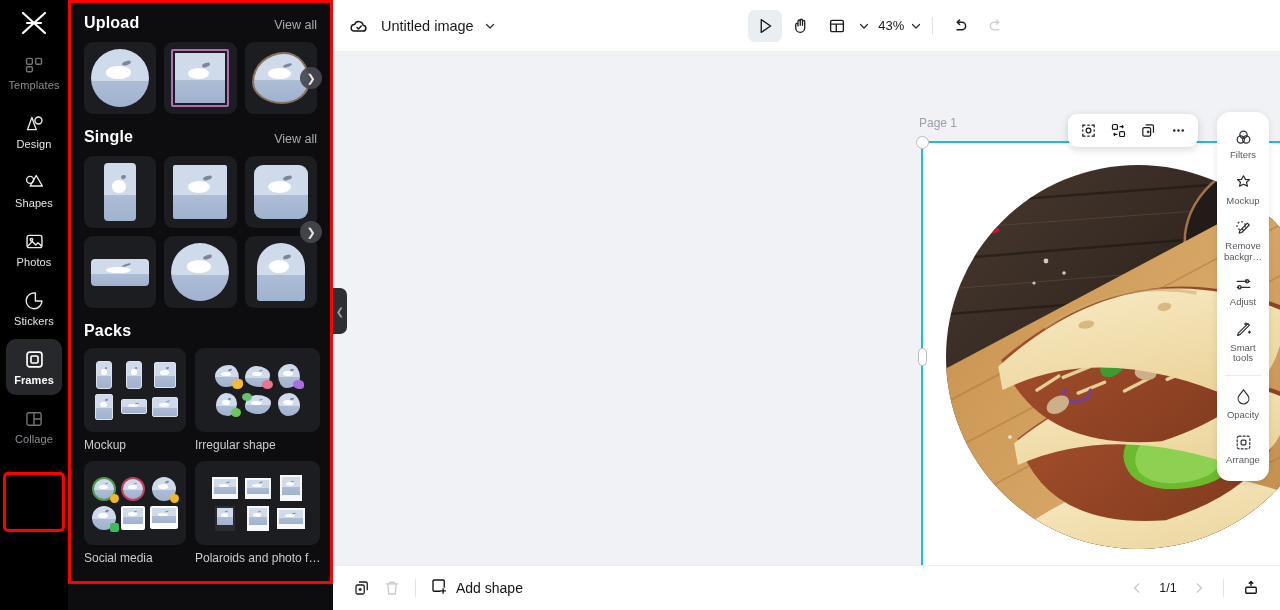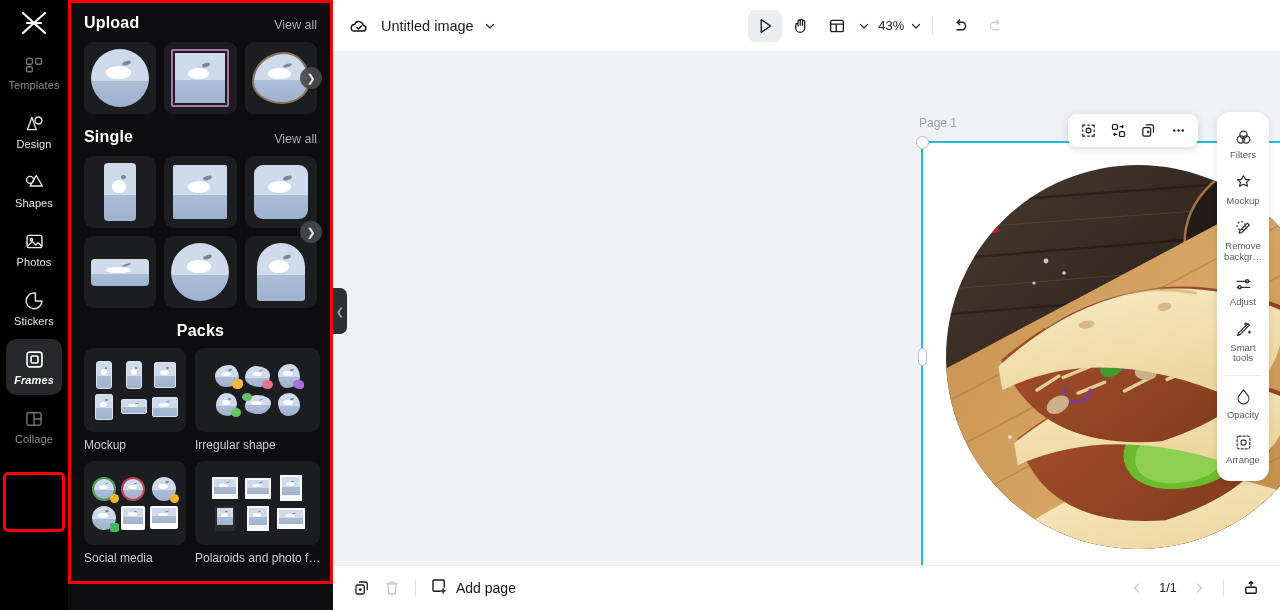--- a/index.html
+++ b/index.html
@@ -21,21 +21,21 @@
   .rail-item {
     width: 56px; height: 56px; border-radius: 10px;
     display: flex; flex-direction: column; align-items: center; justify-content: center;
     gap: 3px; color: #e9eaec; margin-bottom: 3px; cursor: pointer;
   }
   .rail-item .ico { width: 22px; height: 22px; display:flex; align-items:center; justify-content:center;}
   .rail-item .lbl { font-size: 11px; line-height: 12px; color: #e4e6e8; letter-spacing: .1px;}
   .rail-item.dim .lbl { color: #8a8d92; }
   .rail-item.dim .ico { opacity: .55; }
   .rail-item.active { background: #26282c; }
-  .rail-item.active .lbl { color:#fff; font-weight: 700; font-style: italic; }
+  .rail-item.active .lbl { color:#fff; font-weight: 700; }
   .rail-hl {
     position: absolute; left: 3px; top: 472px; width: 62px; height: 60px;
     border: 3px solid #ff0000; border-radius: 5px; pointer-events: none;
   }
 
   
   .panel {
     width: 265px; flex: 0 0 265px; height: 610px; background: #0d0d0f;
     position: relative; overflow: hidden;
     padding: 0 16px;
@@ -294,21 +294,21 @@
         </div>
       <div class="thumb">
           <div class="ph" style="width:58px;height:58px;border-radius:50%;"></div>
         </div>
       <div class="thumb">
           <div class="ph" style="width:48px;height:58px;border-radius:24px 24px 3px 3px;"></div>
         </div>
       <div class="arrow-next">❯</div>
     </div>
 
-    <div class="sec-head" style="padding-bottom:8px;justify-content:center;">
+    <div class="sec-head" style="padding-bottom:8px;">
       <span class="sec-title">Packs</span>
     </div>
     <div class="grid2">
 
       <div class="packcard">
         <div class="packbox">
           <div style="display:grid;grid-template-columns:repeat(3,1fr);gap:5px;align-items:center;justify-items:center;">
             <div class="ph" style="width:16px;height:28px;border-radius:3px;border:1px solid #dfe4ec;"></div>
             <div class="ph" style="width:16px;height:28px;border-radius:3px;border:1px solid #dfe4ec;"></div>
             <div class="ph" style="width:22px;height:26px;border-radius:2px;border:1px solid #dfe4ec;"></div>
@@ -734,21 +734,21 @@
           </svg>
       </div>
       <span class="divider-v"></span>
       <div class="addpage">
         <span>
           <svg width="18" height="18" viewBox="0 0 24 24" fill="none" stroke="#141414" stroke-width="1.8" stroke-linecap="round" stroke-linejoin="round">
               <path d="M19 13.5V5.5A1.5 1.5 0 0 0 17.5 4h-12A1.5 1.5 0 0 0 4 5.5v12A1.5 1.5 0 0 0 5.5 19h8"></path>
               <path d="M17.5 15.5v6M14.5 18.5h6"></path>
             </svg>
         </span>
-        <span class="t">Add page</span>
+        <span class="t">Add shape</span>
       </div>
       <div class="bb-right">
         <span class="nav-a">
           <svg width="14" height="14" viewBox="0 0 24 24" fill="none" stroke="#c2c6cb" stroke-width="2.2" stroke-linecap="round" stroke-linejoin="round">
               <path d="M15 5l-7 7 7 7"></path>
             </svg>
         </span>
         <span class="pg-num">1/1</span>
         <span class="nav-a">
           <svg width="14" height="14" viewBox="0 0 24 24" fill="none" stroke="#c2c6cb" stroke-width="2.2" stroke-linecap="round" stroke-linejoin="round">

